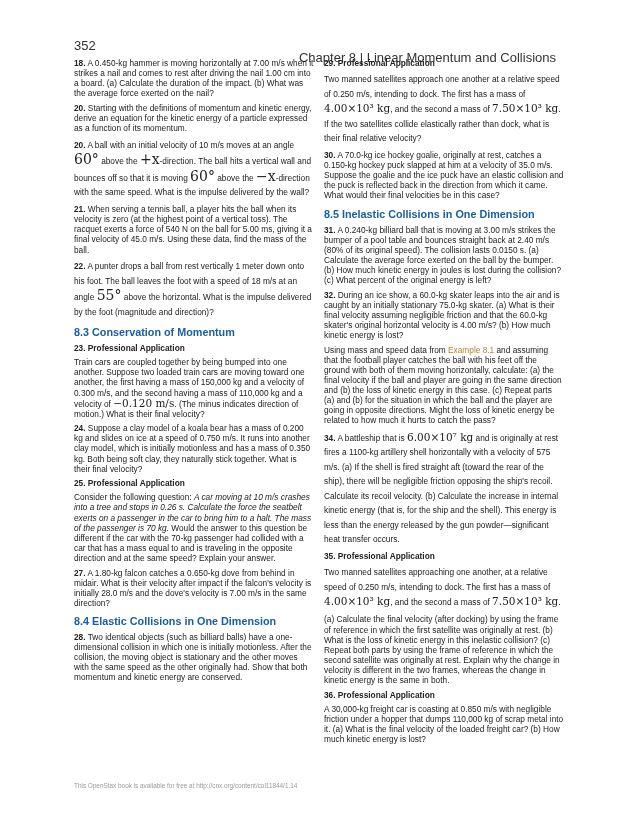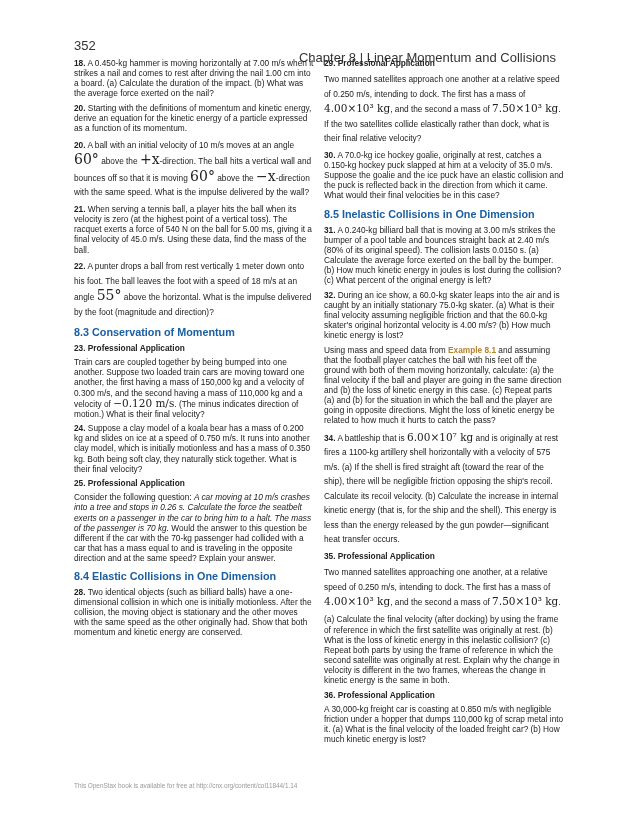--- a/index.html
+++ b/index.html
@@ -11,21 +11,21 @@
     .chapter { position: absolute; right: 0; top: 0; margin-top: 12px; }
     .col { position: absolute; top: 58px; font-size: 8.3px; line-height: 10.1px; }
     .col-left { left: 74px; width: 240px; }
     .col-right { left: 324px; width: 240px; }
     .prob { margin: 0 0 4.5px 0; }
     .num { font-weight: bold; }
     .pa { font-weight: bold; margin: 0 0 4px 0; }
     .sec { color: #1a5fa0; font-weight: bold; font-size: 10.8px; line-height: 13px; margin: 7px 0 4px 0; }
     .math { font-family: "DejaVu Serif", serif; font-size: 14px; }
     .mathlg { font-family: "DejaVu Serif", serif; font-size: 10.5px; }
-    .link { color: #b58430; font-weight: bold; }
+    .link { color: #b58430; font-weight: normal; }
     .it { font-style: italic; }
     .tall { line-height: 14.5px; }
     .footer { position: absolute; left: 74px; top: 782px; font-size: 6.4px; color: #999; }
   </style>
 </head>
 <body>
 
 <div class="header">
   <span class="page-num">352</span>
   <span class="chapter">Chapter 8 | Linear Momentum and Collisions</span>
@@ -36,20 +36,21 @@
   <p class="prob"><span class="num">20.</span> <span>Starting with the definitions of momentum and kinetic energy, derive an equation for the kinetic energy of a particle expressed as a function of its momentum.</span></p>
   <p class="prob tall"><span class="num">20.</span> <span>A ball with an initial velocity of 10 m/s moves at an angle</span> <span class="math">60°</span> <span>above the</span> <span class="math">+x</span><span>-direction. The ball hits a vertical wall and bounces off so that it is moving</span> <span class="math">60°</span> <span>above the</span> <span class="math">−x</span><span>-direction with the same speed. What is the impulse delivered by the wall?</span></p>
   <p class="prob"><span class="num">21.</span> <span>When serving a tennis ball, a player hits the ball when its velocity is zero (at the highest point of a vertical toss). The racquet exerts a force of 540 N on the ball for 5.00 ms, giving it a final velocity of 45.0 m/s. Using these data, find the mass of the ball.</span></p>
   <p class="prob tall"><span class="num">22.</span> <span>A punter drops a ball from rest vertically 1 meter down onto his foot. The ball leaves the foot with a speed of 18 m/s at an angle</span> <span class="math">55°</span> <span>above the horizontal. What is the impulse delivered by the foot (magnitude and direction)?</span></p>
   <h2 class="sec">8.3 Conservation of Momentum</h2>
   <p class="pa">23. Professional Application</p>
   <p class="prob"><span>Train cars are coupled together by being bumped into one another. Suppose two loaded train cars are moving toward one another, the first having a mass of 150,000 kg and a velocity of 0.300 m/s, and the second having a mass of 110,000 kg and a velocity of</span> <span class="mathlg">−0.120 m/s</span><span>. (The minus indicates direction of motion.) What is their final velocity?</span></p>
   <p class="prob"><span class="num">24.</span> <span>Suppose a clay model of a koala bear has a mass of 0.200 kg and slides on ice at a speed of 0.750 m/s. It runs into another clay model, which is initially motionless and has a mass of 0.350 kg. Both being soft clay, they naturally stick together. What is their final velocity?</span></p>
   <p class="pa">25. Professional Application</p>
   <p class="prob"><span>Consider the following question: </span><span class="it">A car moving at 10 m/s crashes into a tree and stops in 0.26 s. Calculate the force the seatbelt exerts on a passenger in the car to bring him to a halt. The mass of the passenger is 70 kg.</span><span> Would the answer to this question be different if the car with the 70-kg passenger had collided with a car that has a mass equal to and is traveling in the opposite direction and at the same speed? Explain your answer.</span></p>
+  <p class="prob"><span class="num">27.</span> <span>A 1.80-kg falcon catches a 0.650-kg dove from behind in midair. What is their velocity after impact if the falcon's velocity is initially 28.0 m/s and the dove's velocity is 7.00 m/s in the same direction?</span></p>
   <h2 class="sec">8.4 Elastic Collisions in One Dimension</h2>
   <p class="prob"><span class="num">28.</span> <span>Two identical objects (such as billiard balls) have a one-dimensional collision in which one is initially motionless. After the collision, the moving object is stationary and the other moves with the same speed as the other originally had. Show that both momentum and kinetic energy are conserved.</span></p>
 </div>
 
 <div class="col col-right">
   <p class="pa">29. Professional Application</p>
   <p class="prob tall"><span>Two manned satellites approach one another at a relative speed of 0.250 m/s, intending to dock. The first has a mass of</span> <span class="mathlg">4.00×10³ kg</span><span>, and the second a mass of</span> <span class="mathlg">7.50×10³ kg</span><span>. If the two satellites collide elastically rather than dock, what is their final relative velocity?</span></p>
   <p class="prob"><span class="num">30.</span> <span>A 70.0-kg ice hockey goalie, originally at rest, catches a 0.150-kg hockey puck slapped at him at a velocity of 35.0 m/s. Suppose the goalie and the ice puck have an elastic collision and the puck is reflected back in the direction from which it came. What would their final velocities be in this case?</span></p>
   <h2 class="sec">8.5 Inelastic Collisions in One Dimension</h2>
   <p class="prob"><span class="num">31.</span> <span>A 0.240-kg billiard ball that is moving at 3.00 m/s strikes the bumper of a pool table and bounces straight back at 2.40 m/s (80% of its original speed). The collision lasts 0.0150 s. (a) Calculate the average force exerted on the ball by the bumper. (b) How much kinetic energy in joules is lost during the collision? (c) What percent of the original energy is left?</span></p>

